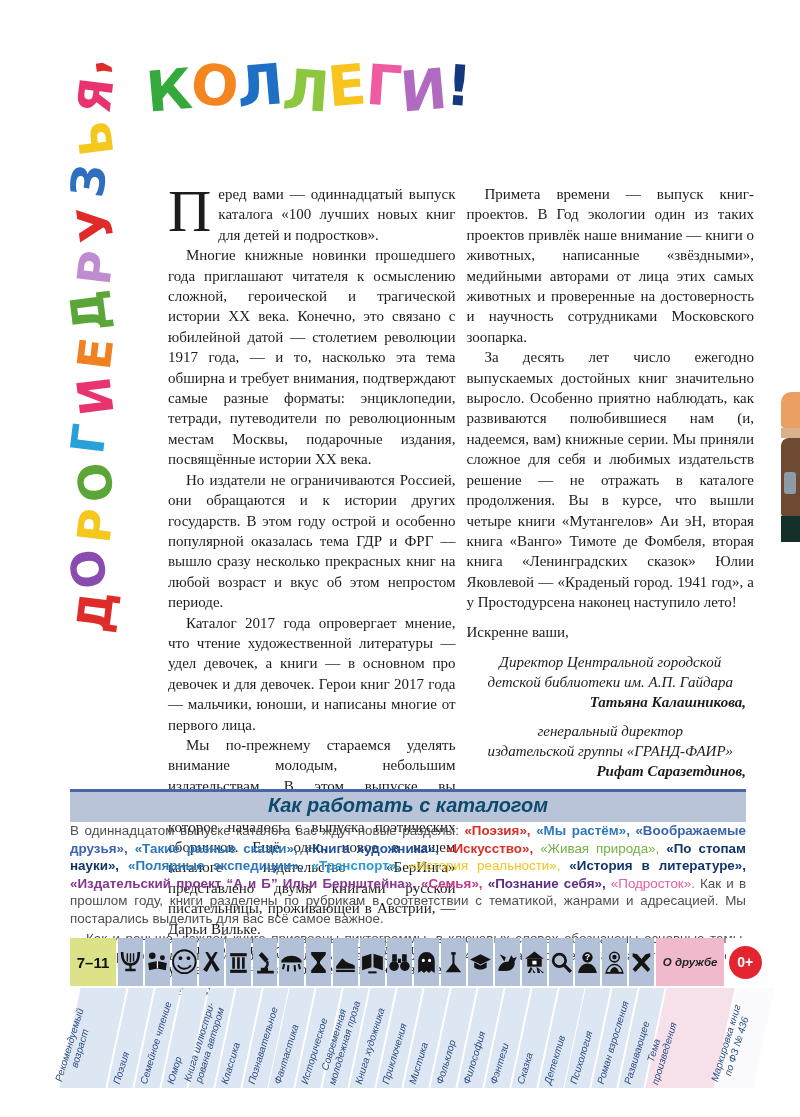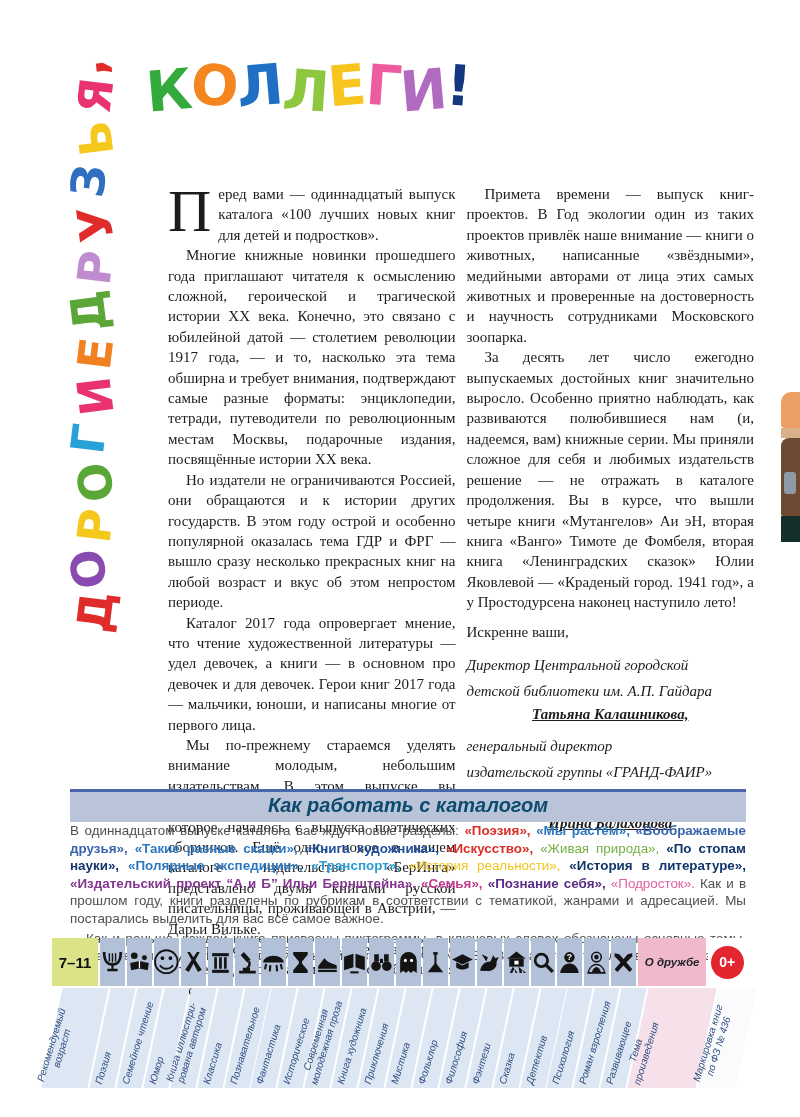--- a/index.html
+++ b/index.html
@@ -14,42 +14,42 @@
         font:bold 46px/43px "DejaVu Sans",sans-serif;}
 
   
   .cols{position:absolute;left:168px;top:184px;width:586px;display:flex;gap:11px;}
   .col{width:288px;font-size:15px;line-height:20.4px;text-align:justify;}
   .col p{margin:0;}
   .col p.indent{text-indent:18px;}
   .dropcap{float:left;font-size:60px;line-height:50px;padding:2px 7px 0 0;font-weight:normal;}
 
   .sig-closing{margin:9px 0 10px;}
-  .sig-role{font-style:italic;text-align:left;white-space:pre-line;line-height:26px;}
-  .sig-name{font-style:italic;font-weight:bold;text-align:center;margin:1px 0 9px;line-height:19px;text-decoration:underline;}
+  .sig-role{font-style:italic;text-align:center;white-space:pre-line;line-height:20px;}
+  .sig-name{font-style:italic;font-weight:bold;text-align:right;margin:1px 8px 9px;line-height:19px;}
 
   
   .figure{position:absolute;right:0;top:392px;width:19px;height:150px;}
   .figure .hat{height:36px;background:#eb9f63;border-radius:10px 0 0 4px;}
   .figure .face{height:10px;background:#d8b08a;}
   .figure .body{height:78px;background:#6f4a33;border-radius:8px 0 0 2px;position:relative;}
   .figure .patch{position:absolute;left:3px;top:34px;width:12px;height:22px;background:#8e9aa5;border-radius:3px;}
   .figure .legs{height:26px;background:#15302b;}
 
   
   .howto{position:absolute;left:70px;top:789px;width:676px;}
   .howto-bar{border-top:3px solid #4a66ab;background:#b9c4d9;text-align:center;padding:2px 0 5px;}
   .howto-bar span{font:italic bold 20px "Liberation Sans",sans-serif;color:#0c4a6e;}
   .howto-text{font:13.4px/17.6px "Liberation Sans",sans-serif;color:#4f4f4f;text-align:justify;}
   .howto-text .kw{font-weight:bold;}
   .howto-text p{margin:0;}
   .howto-text p.p2{text-indent:16px;margin-top:2px;}
 
   
-  .strip{position:absolute;left:52px;top:938px;width:694px;display:flex;}
+  .strip{position:absolute;left:70px;top:938px;width:694px;display:flex;}
   .pcell{display:flex;flex-direction:column;flex:1 1 0;margin-right:2px;min-width:0;}
   .pcell:last-child{margin-right:0;}
   .pcell.w-age{flex:0 0 46px;}
   .pcell.w-theme{flex:0 0 68px;}
   .pcell.w-rating{flex:0 0 38px;}
   .pico{height:48px;background:#b2c0d8;display:flex;align-items:center;justify-content:center;overflow:hidden;}
   .pico svg{width:27px;height:27px;}
   .pico.age{background:#dbe287;font:bold 15px "Liberation Sans",sans-serif;color:#111;}
   .pico.theme{background:#f1bacc;font:italic bold 11.5px "Liberation Sans",sans-serif;color:#23242a;}
   .pico.rating{background:#fff;}

